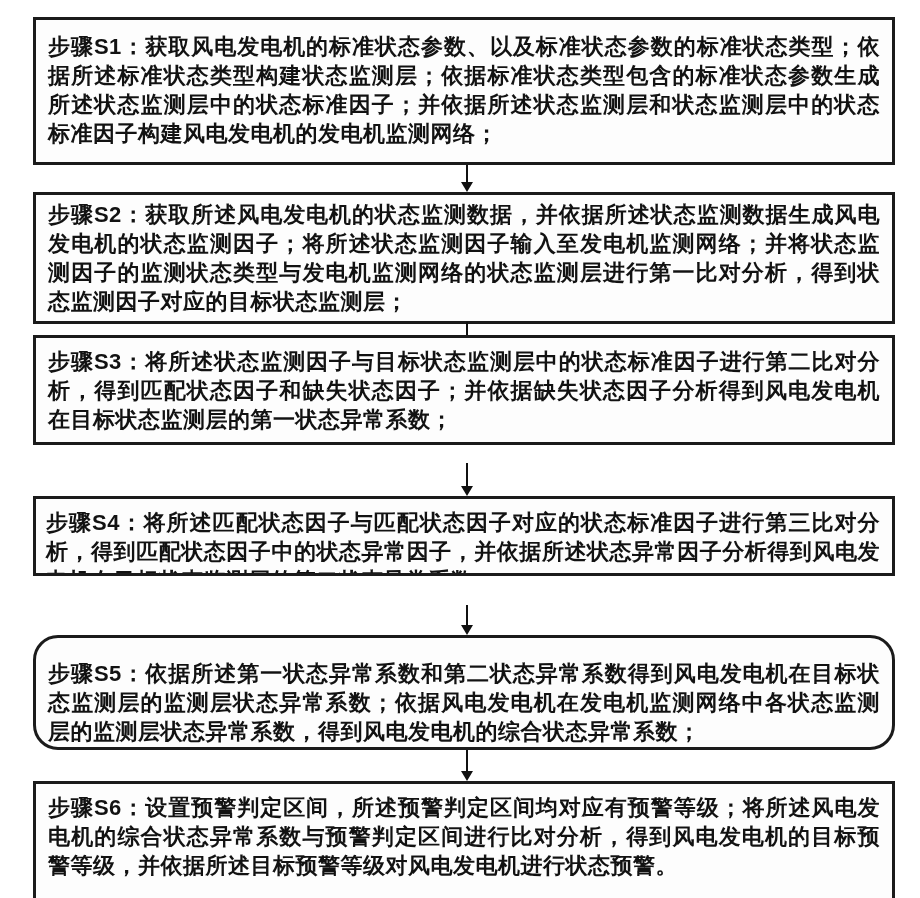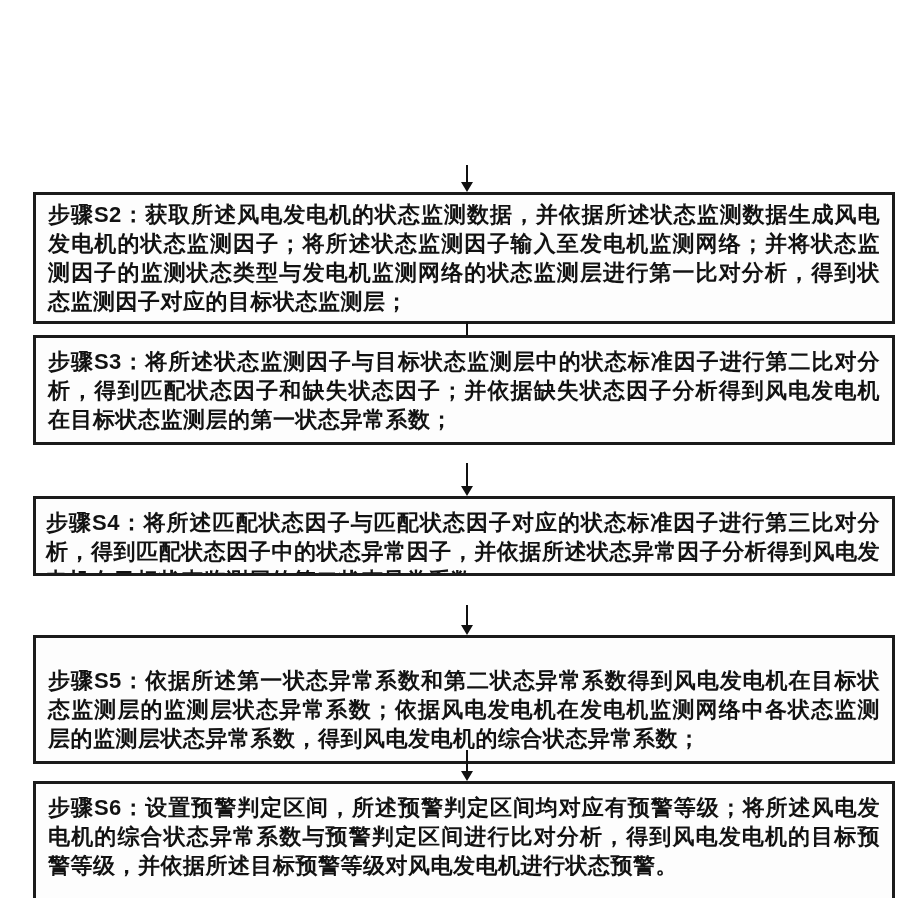--- a/index.html
+++ b/index.html
@@ -56,20 +56,23 @@
     border-left: 6px solid transparent;
     border-right: 6px solid transparent;
     border-top: 10px solid #111111;
   }
 </style>
 </head>
 <body>
 
 <div class="flowchart">
 
+  <div class="flow-box" style="top:17px;height:148px;padding-top:12px;">
+    <span>步骤S1：获取风电发电机的标准状态参数、以及标准状态参数的标准状态类型；依据所述标准状态类型构建状态监测层；依据标准状态类型包含的标准状态参数生成所述状态监测层中的状态标准因子；并依据所述状态监测层和状态监测层中的状态标准因子构建风电发电机的发电机监测网络；</span>
+  </div>
 
   <div class="arrow" style="top:165px;height:27px;">
     <div class="shaft" style="height:17px;"></div>
     <div class="head" style="top:17px;"></div>
   </div>
 
   <div class="flow-box" style="top:192px;height:132px;padding-top:5px;">
     <span>步骤S2：获取所述风电发电机的状态监测数据，并依据所述状态监测数据生成风电发电机的状态监测因子；将所述状态监测因子输入至发电机监测网络；并将状态监测因子的监测状态类型与发电机监测网络的状态监测层进行第一比对分析，得到状态监测因子对应的目标状态监测层；</span>
   </div>
 
@@ -89,21 +92,21 @@
 
   <div class="flow-box" style="top:496px;height:80px;padding-top:9px;padding-left:10px;">
     <span>步骤S4：将所述匹配状态因子与匹配状态因子对应的状态标准因子进行第三比对分析，得到匹配状态因子中的状态异常因子，并依据所述状态异常因子分析得到风电发电机在目标状态监测层的第二状态异常系数；</span>
   </div>
 
   <div class="arrow" style="top:605px;height:30px;">
     <div class="shaft" style="height:20px;"></div>
     <div class="head" style="top:20px;"></div>
   </div>
 
-  <div class="flow-box" style="top:635px;height:129px;padding-top:28px;">
+  <div class="flow-box" style="top:635px;height:115px;padding-top:21px;border-radius:25px;">
     <span>步骤S5：依据所述第一状态异常系数和第二状态异常系数得到风电发电机在目标状态监测层的监测层状态异常系数；依据风电发电机在发电机监测网络中各状态监测层的监测层状态异常系数，得到风电发电机的综合状态异常系数；</span>
   </div>
 
   <div class="arrow" style="top:750px;height:31px;">
     <div class="shaft" style="height:21px;"></div>
     <div class="head" style="top:21px;"></div>
   </div>
 
   <div class="flow-box" style="top:781px;height:127px;padding-top:9px;">
     <span>步骤S6：设置预警判定区间，所述预警判定区间均对应有预警等级；将所述风电发电机的综合状态异常系数与预警判定区间进行比对分析，得到风电发电机的目标预警等级，并依据所述目标预警等级对风电发电机进行状态预警。</span>

